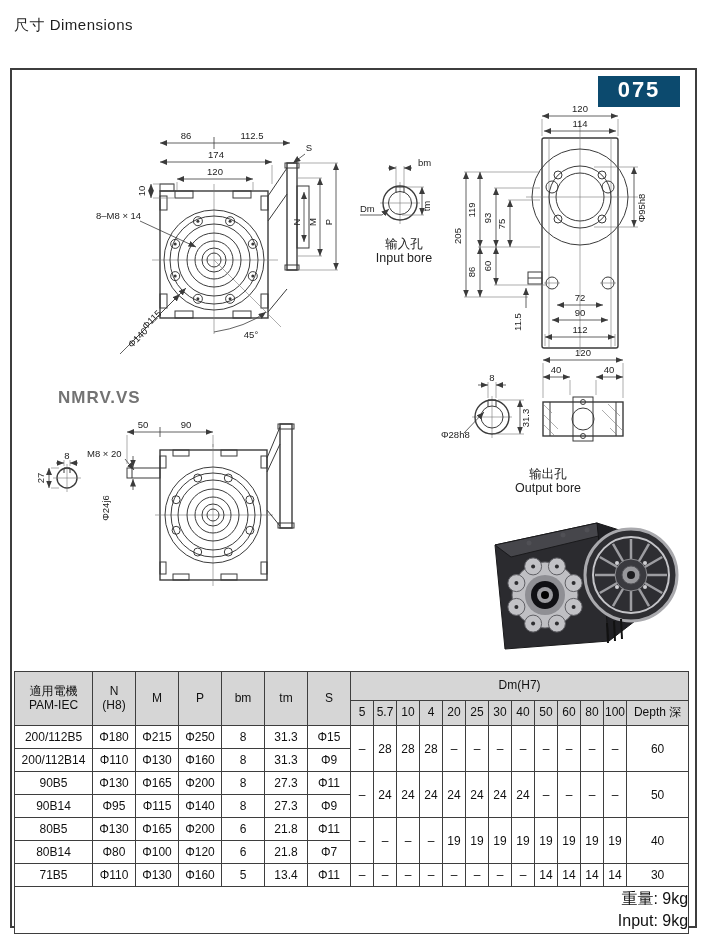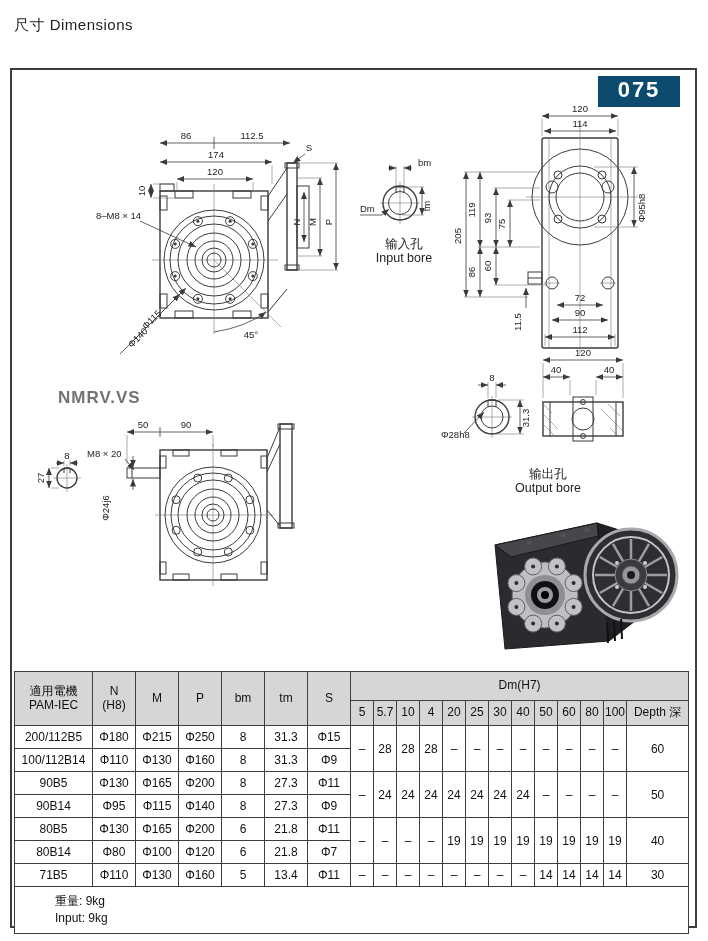--- a/index.html
+++ b/index.html
@@ -23,21 +23,21 @@
   text.lft{text-anchor:start;}
   text.cap{font-size:12.5px;}
   
   .spec{position:absolute;left:2px;top:601px;border-collapse:collapse;table-layout:fixed;
         width:673px;font-size:12px;color:#111;background:#fff;}
   .spec th,.spec td{border:1px solid #3e3e3e;text-align:center;padding:0;overflow:hidden;white-space:nowrap;}
   .spec thead th{background:#d6d6d6;font-weight:normal;font-size:12px;line-height:1.15;}
   .spec thead tr:first-child th{height:28px;}
   .spec thead tr:last-child th{height:24px;}
   .spec tbody td{height:22px;}
-  .spec td.foot{height:46px;text-align:left;padding-left:40px;font-size:12px;line-height:1.4;}
+  .spec td.foot{height:46px;text-align:right;padding-left:51px;font-size:16px;line-height:1.4;}
 </style>
 </head>
 <body>
 
 <svg width="0" height="0" style="position:absolute">
   <defs>
     <marker id="aE" markerWidth="9" markerHeight="8" refX="7.5" refY="3" orient="auto" markerUnits="userSpaceOnUse">
       <path d="M0,0 L7.5,3 L0,6 Z" fill="#3b3b3b"></path>
     </marker>
     <marker id="aS" markerWidth="9" markerHeight="8" refX="0.5" refY="3" orient="auto" markerUnits="userSpaceOnUse">
@@ -491,21 +491,21 @@
             <td rowspan="2">–</td>
             <td rowspan="2">–</td>
             <td rowspan="2">–</td>
             <td rowspan="2">–</td>
             <td rowspan="2">–</td>
             <td rowspan="2">–</td>
             <td rowspan="2">–</td>
             <td rowspan="2">60</td>
           </tr>
           <tr>
-            <td>100/112B14</td>
+            <td>200/112B14</td>
             <td>Φ110</td>
             <td>Φ130</td>
             <td>Φ160</td>
             <td>8</td>
             <td>31.3</td>
             <td>Φ9</td>
           </tr>
           <tr>
             <td>90B5</td>
             <td>Φ130</td>

